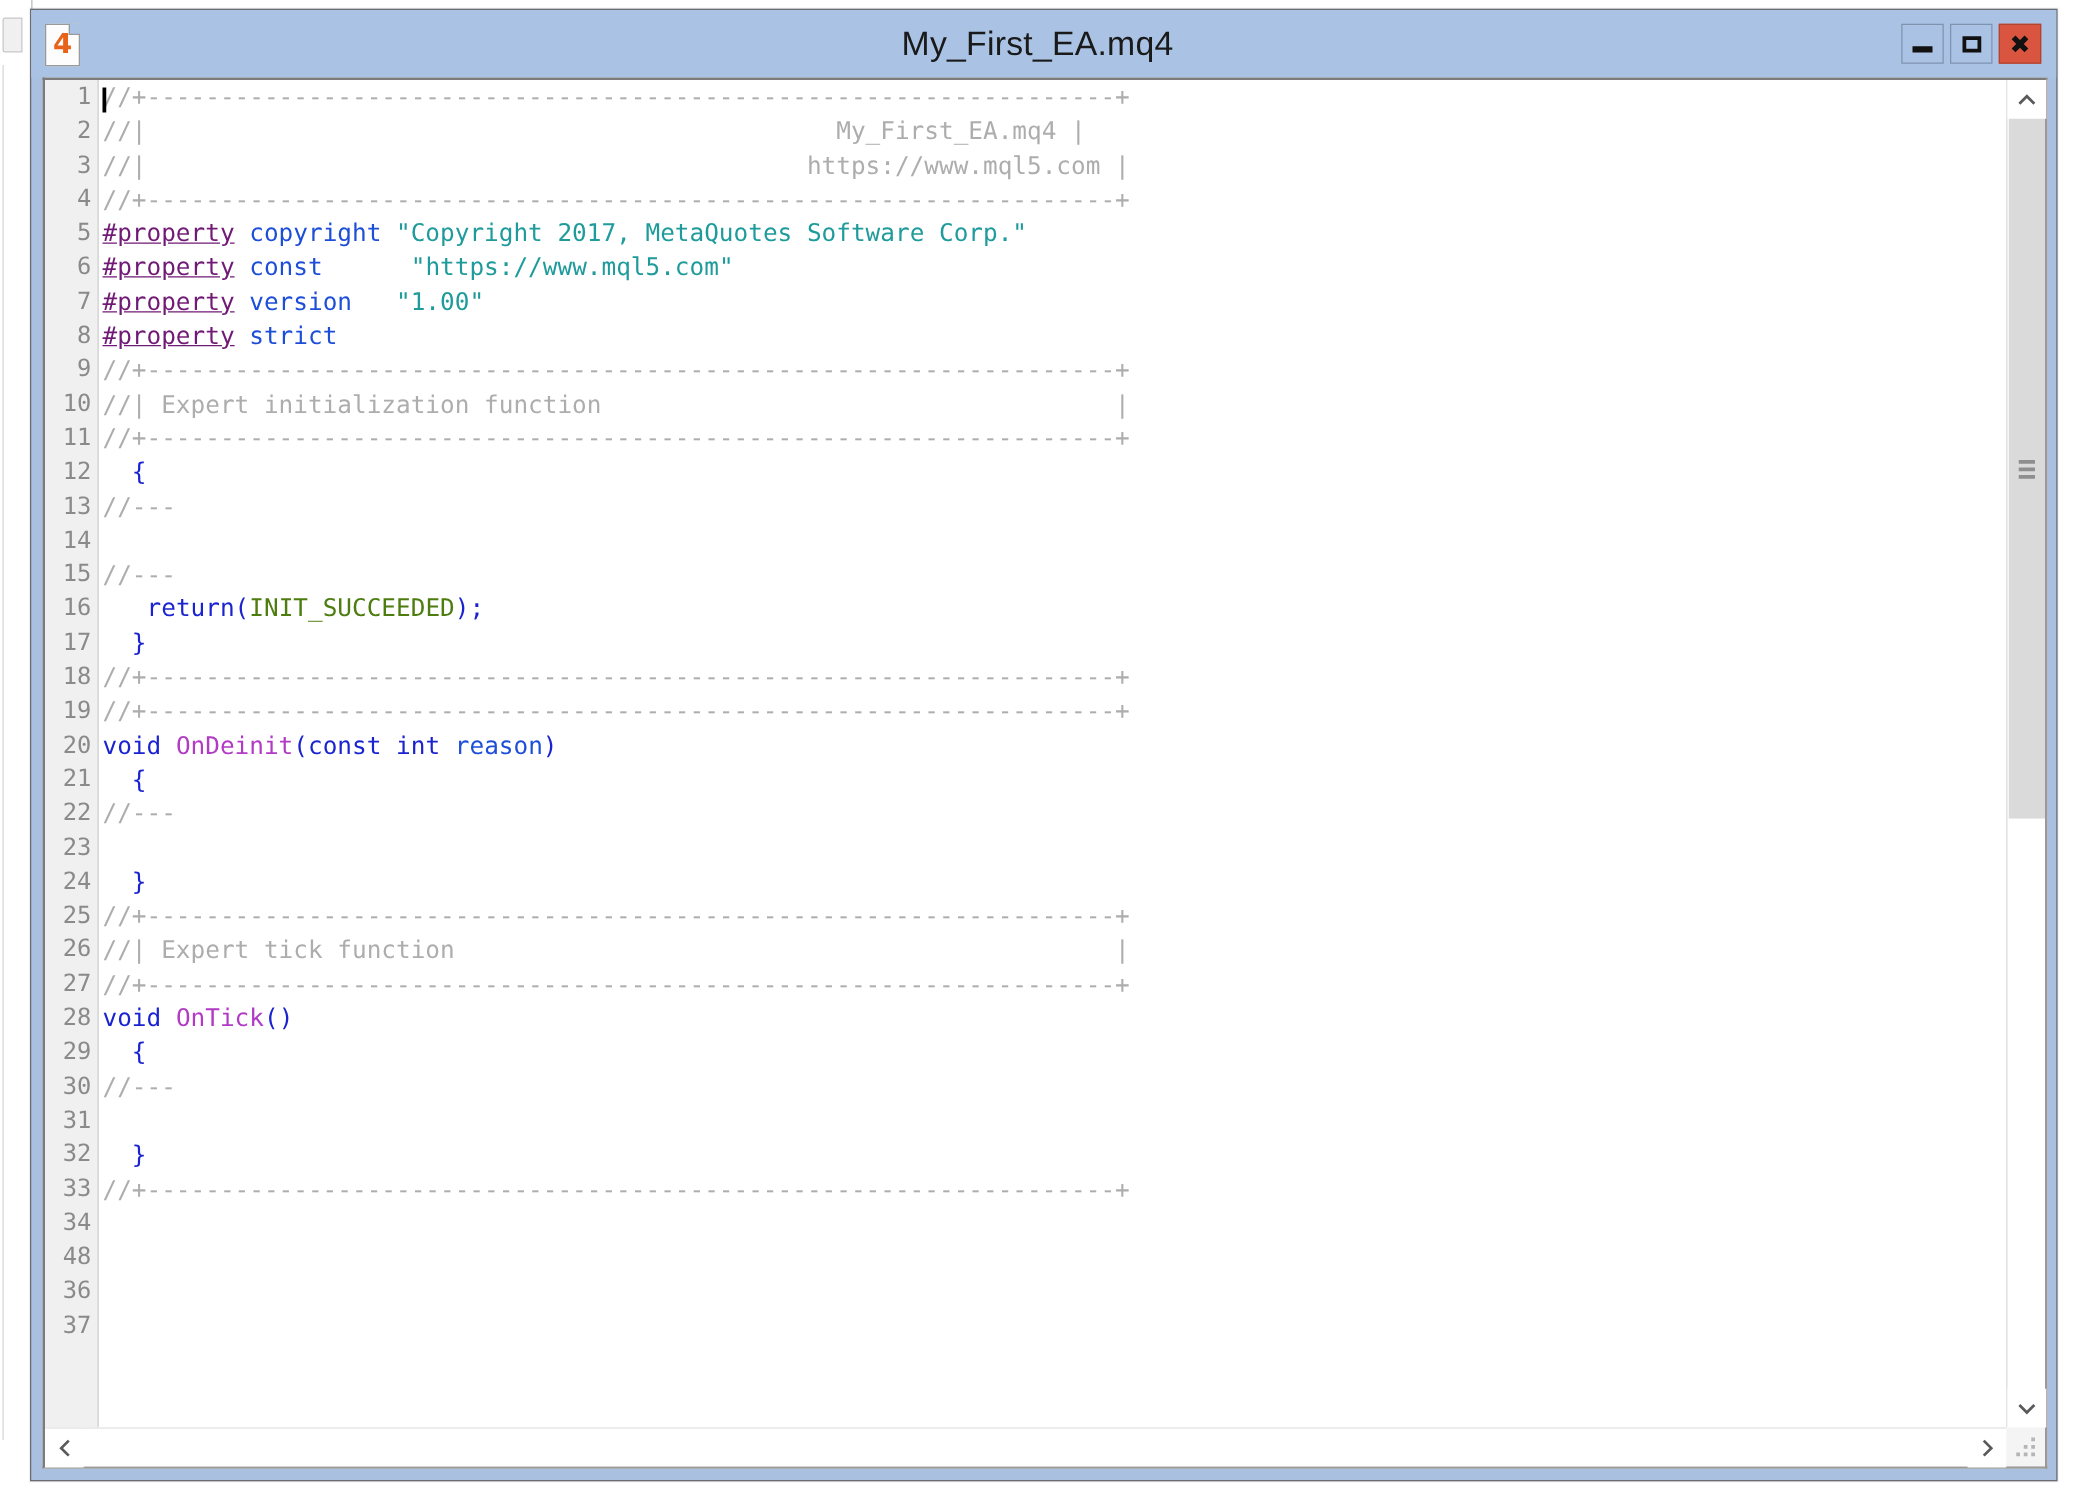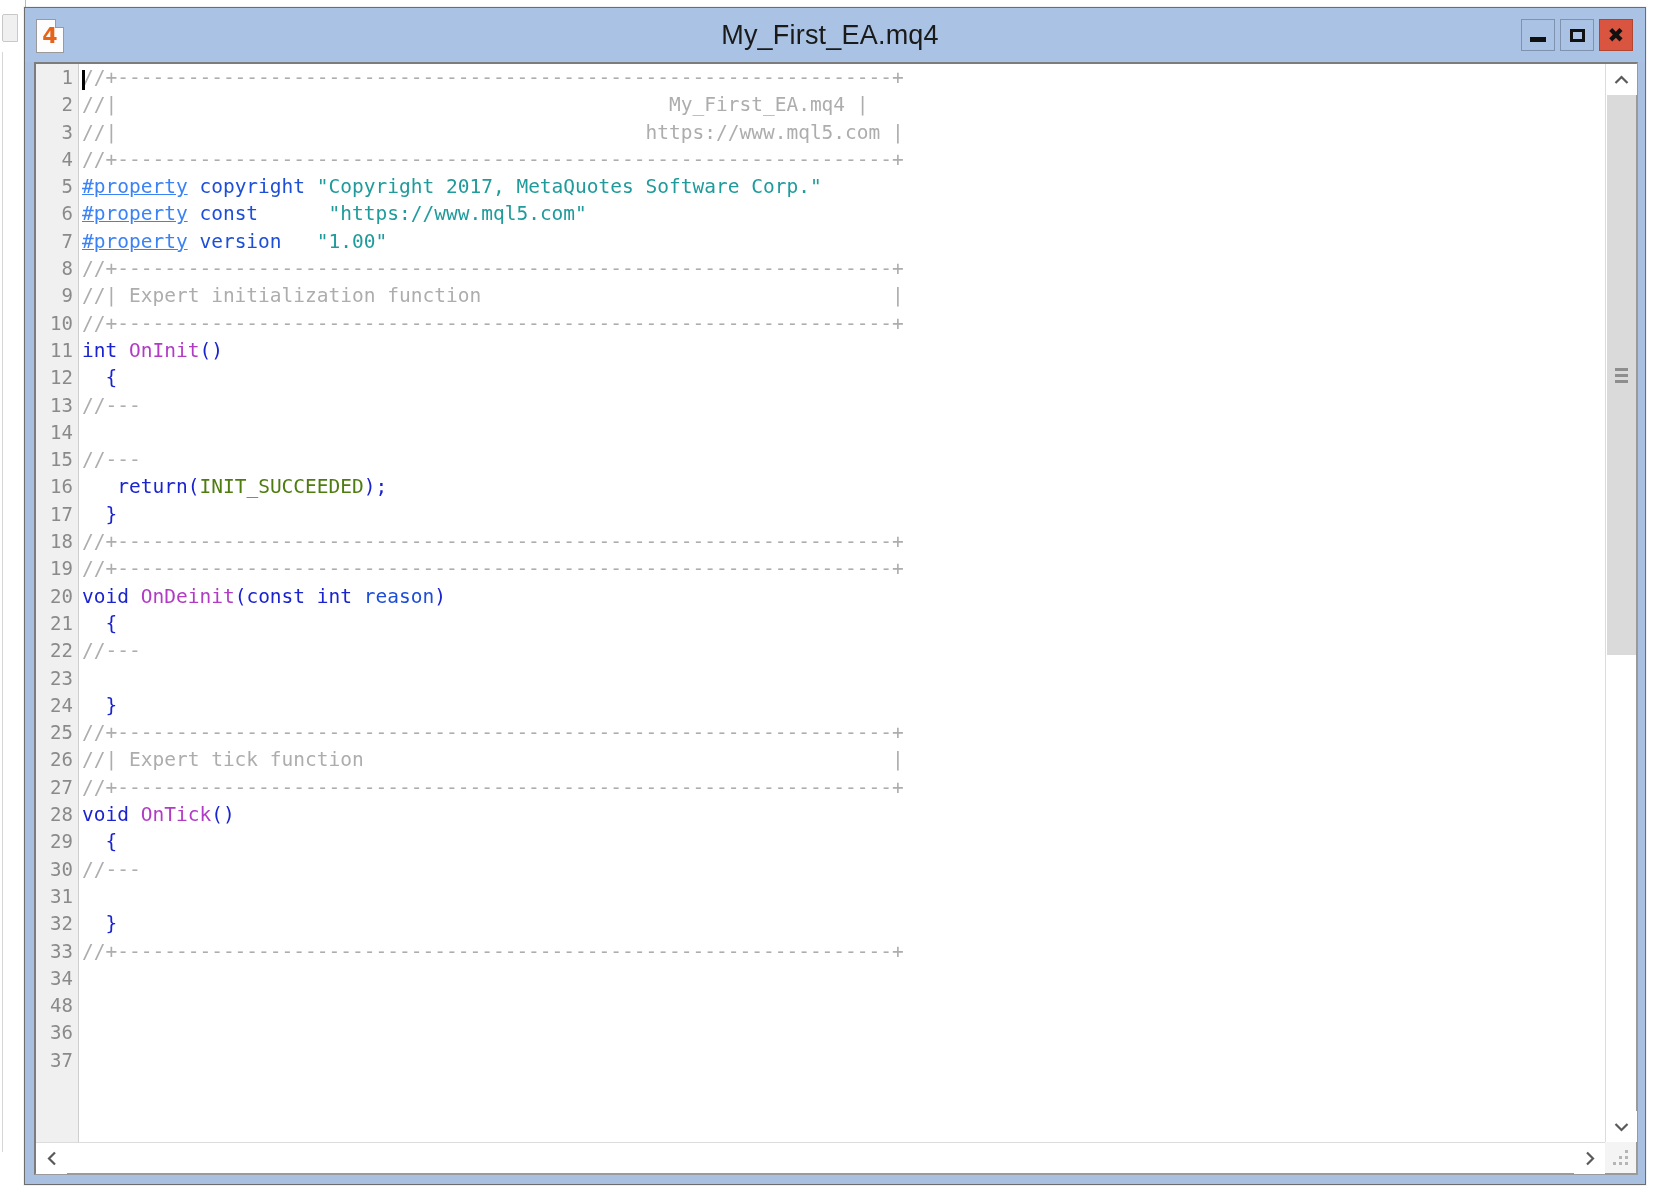--- a/index.html
+++ b/index.html
@@ -186,21 +186,21 @@
     line-height: 27.3px;
     font-family: "DejaVu Sans Mono", monospace;
     font-size: 19.5px;
     white-space: pre;
     color: #222222;
     padding-left: 2px;
     letter-spacing: 0px;
   }
   .tok-com   { color: #adadad; }
   .tok-kw    { color: #1a23d0; }
-  .tok-prop  { color: #3b82f6; text-decoration: underline; margin-top: 40px; }
+  .tok-prop  { color: #701a75; text-decoration: underline; margin-top: 40px; }
   .tok-fn    { color: #b13bc4; }
   .tok-str   { color: #1f9b9b; }
   .tok-const { color: #4d7c0f; }
   .tok-plain { color: #1d4ed8; }
   .tok-punct { color: #1a23d0; }
 
   #caret {
     position: absolute;
     left: 46px; top: 6px;
     width: 3px; height: 20px;
@@ -364,24 +364,24 @@
             <div class="ln">37</div>
           </div>
         <div id="code-lines">
             <div class="cl"><span class="tok-com">//+------------------------------------------------------------------+</span></div>
             <div class="cl"><span class="tok-com">//|                                               My_First_EA.mq4 |</span></div>
             <div class="cl"><span class="tok-com">//|                                             https://www.mql5.com |</span></div>
             <div class="cl"><span class="tok-com">//+------------------------------------------------------------------+</span></div>
             <div class="cl"><span class="tok-prop">#property</span><span class="tok-plain"> copyright </span><span class="tok-str">"Copyright 2017, MetaQuotes Software Corp."</span></div>
             <div class="cl"><span class="tok-prop">#property</span><span class="tok-plain"> const      </span><span class="tok-str">"https://www.mql5.com"</span></div>
             <div class="cl"><span class="tok-prop">#property</span><span class="tok-plain"> version   </span><span class="tok-str">"1.00"</span></div>
+            <div class="cl"><span class="tok-prop">#property</span><span class="tok-plain"> strict</span></div>
             <div class="cl"><span class="tok-com">//+------------------------------------------------------------------+</span></div>
             <div class="cl"><span class="tok-com">//| Expert initialization function                                   |</span></div>
             <div class="cl"><span class="tok-com">//+------------------------------------------------------------------+</span></div>
-            <div class="cl"><span class="tok-kw">int</span><span class="tok-plain"> </span><span class="tok-fn">OnInit</span><span class="tok-punct">()</span></div>
             <div class="cl"><span class="tok-plain">  </span><span class="tok-punct">{</span></div>
             <div class="cl"><span class="tok-com">//---</span></div>
             <div class="cl"><span class="tok-plain"></span></div>
             <div class="cl"><span class="tok-com">//---</span></div>
             <div class="cl"><span class="tok-plain">   </span><span class="tok-kw">return</span><span class="tok-punct">(</span><span class="tok-const">INIT_SUCCEEDED</span><span class="tok-punct">);</span></div>
             <div class="cl"><span class="tok-plain">  </span><span class="tok-punct">}</span></div>
             <div class="cl"><span class="tok-com">//+------------------------------------------------------------------+</span></div>
             <div class="cl"><span class="tok-com">//+------------------------------------------------------------------+</span></div>
             <div class="cl"><span class="tok-kw">void</span><span class="tok-plain"> </span><span class="tok-fn">OnDeinit</span><span class="tok-punct">(</span><span class="tok-kw">const</span><span class="tok-plain"> </span><span class="tok-kw">int</span><span class="tok-plain"> </span><span class="tok-plain">reason</span><span class="tok-punct">)</span></div>
             <div class="cl"><span class="tok-plain">  </span><span class="tok-punct">{</span></div>

